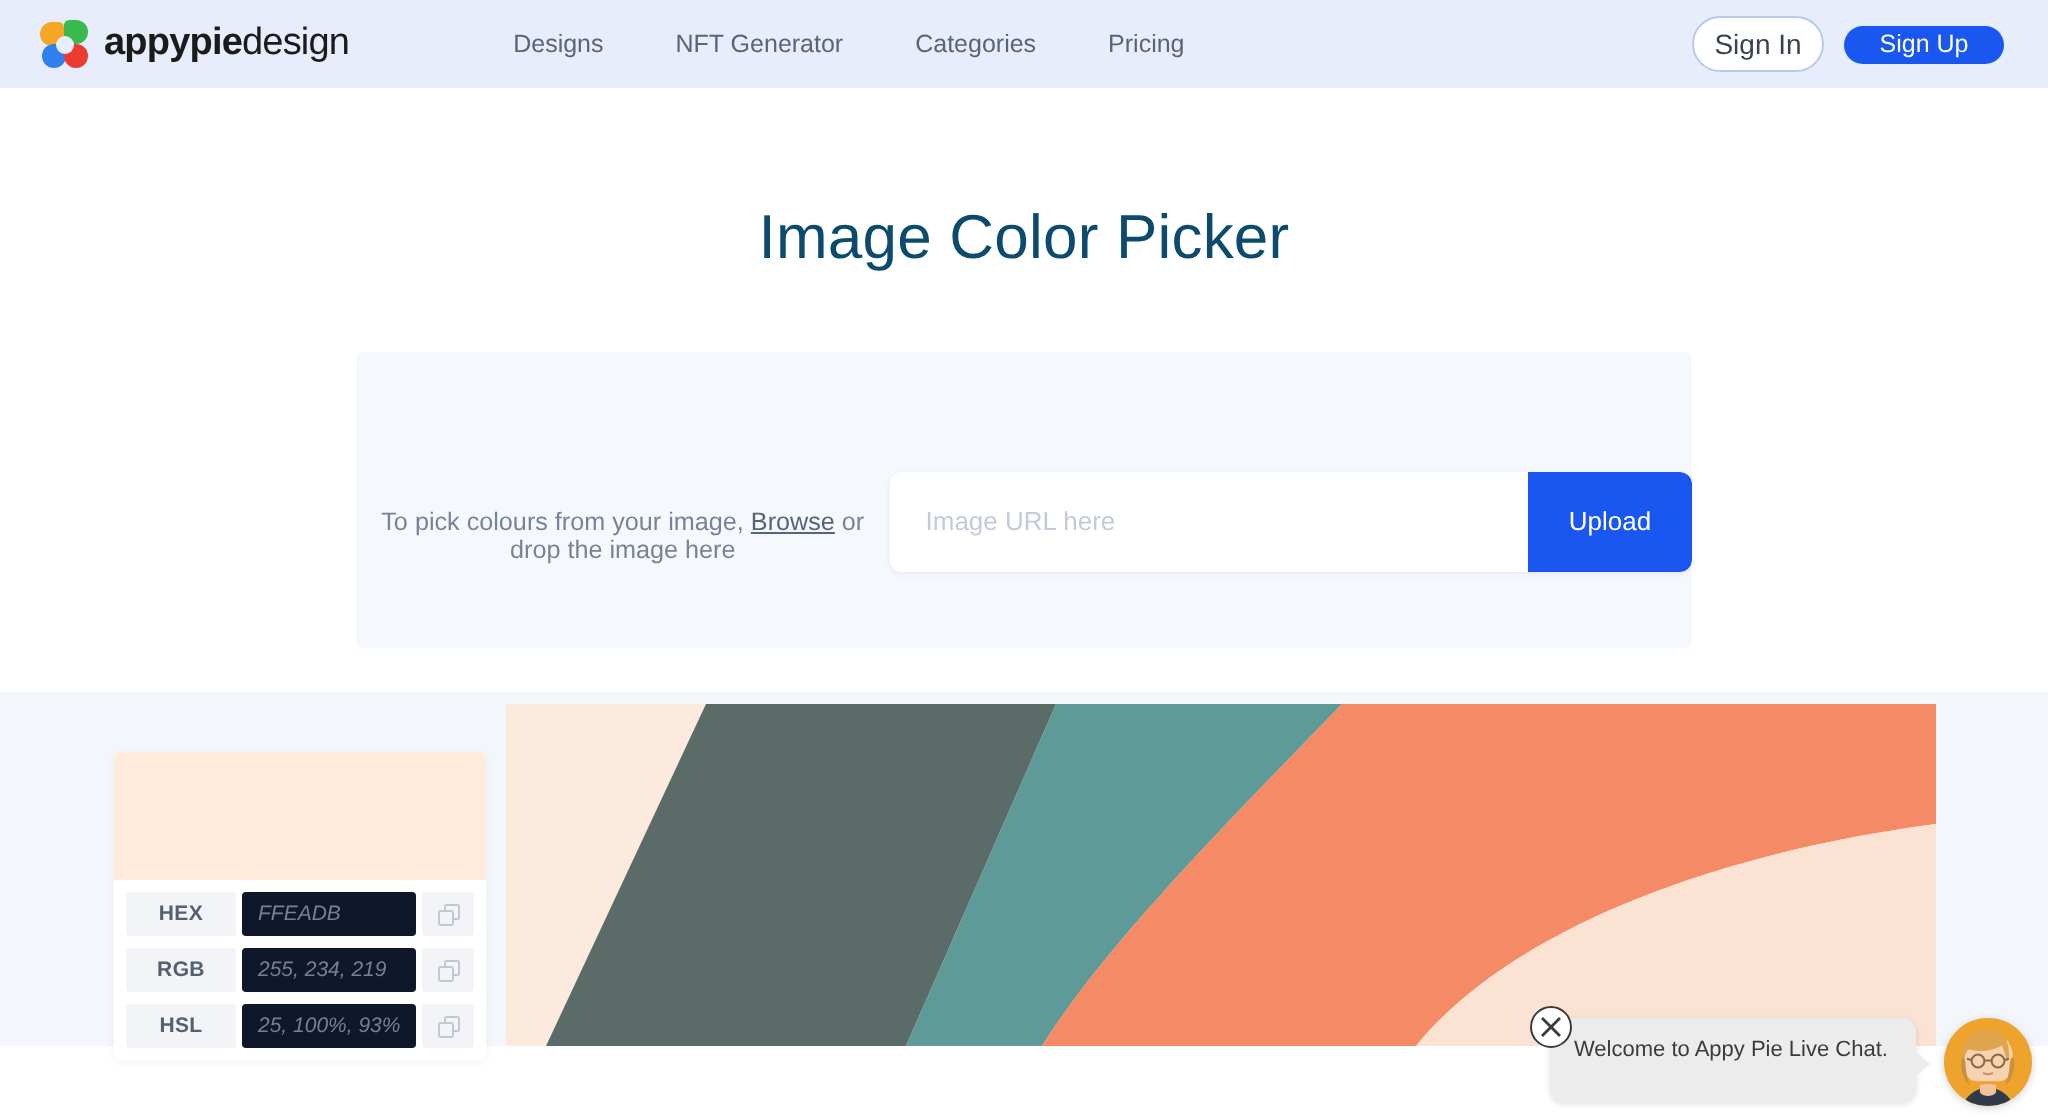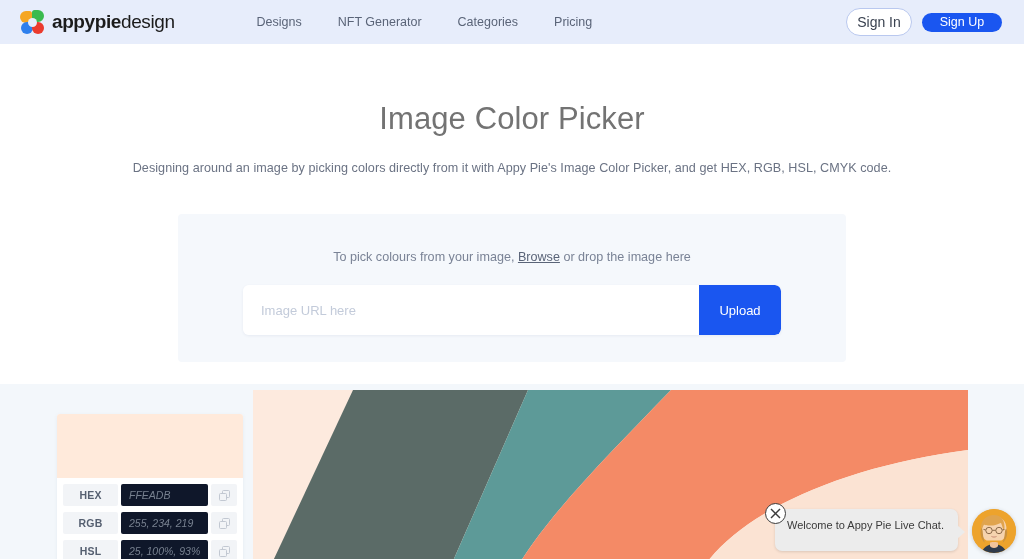--- a/index.html
+++ b/index.html
@@ -111,39 +111,39 @@
 
   
   .hero {
     padding-top: 57px;
     text-align: center;
     background: #ffffff;
   }
   .hero-title {
     font-size: 31px;
     font-weight: 400;
-    color: #737373;
+    color: #0c4a6e;
     letter-spacing: 0.1px;
   }
   .hero-sub {
     margin-top: 24px;
     font-size: 12.6px;
     color: #6b7384;
     letter-spacing: 0.05px;
   }
 
   
   .upload-panel {
     margin: 39px auto 0;
     width: 668px;
     height: 148px;
     background: #f5f8fc;
     border-radius: 4px;
     display: flex;
-    flex-direction: column;
+    flex-direction: row;
     align-items: center;
   }
   .upload-hint {
     margin-top: 36px;
     font-size: 12.6px;
     color: #7a8396;
   }
   .upload-hint .browse {
     color: #5a6478;
     text-decoration: underline;
@@ -355,21 +355,20 @@
   </nav>
 
   <div class="auth">
     <button class="btn-signin">Sign In</button>
     <button class="btn-signup">Sign Up</button>
   </div>
 </div>
 
 <div class="hero">
   <h1 class="hero-title">Image Color Picker</h1>
-  <p class="hero-sub">Designing around an image by picking colors directly from it with Appy Pie's Image Color Picker, and get HEX, RGB, HSL, CMYK code.</p>
 
   <div class="upload-panel">
     <div class="upload-hint">
       <span>To pick colours from your image,</span>
       <span class="browse">Browse</span>
       <span>or drop the image here</span>
     </div>
     <div class="upload-row">
       <input class="url-input" type="text" placeholder="Image URL here" style="">
       <button class="btn-upload">Upload</button>

